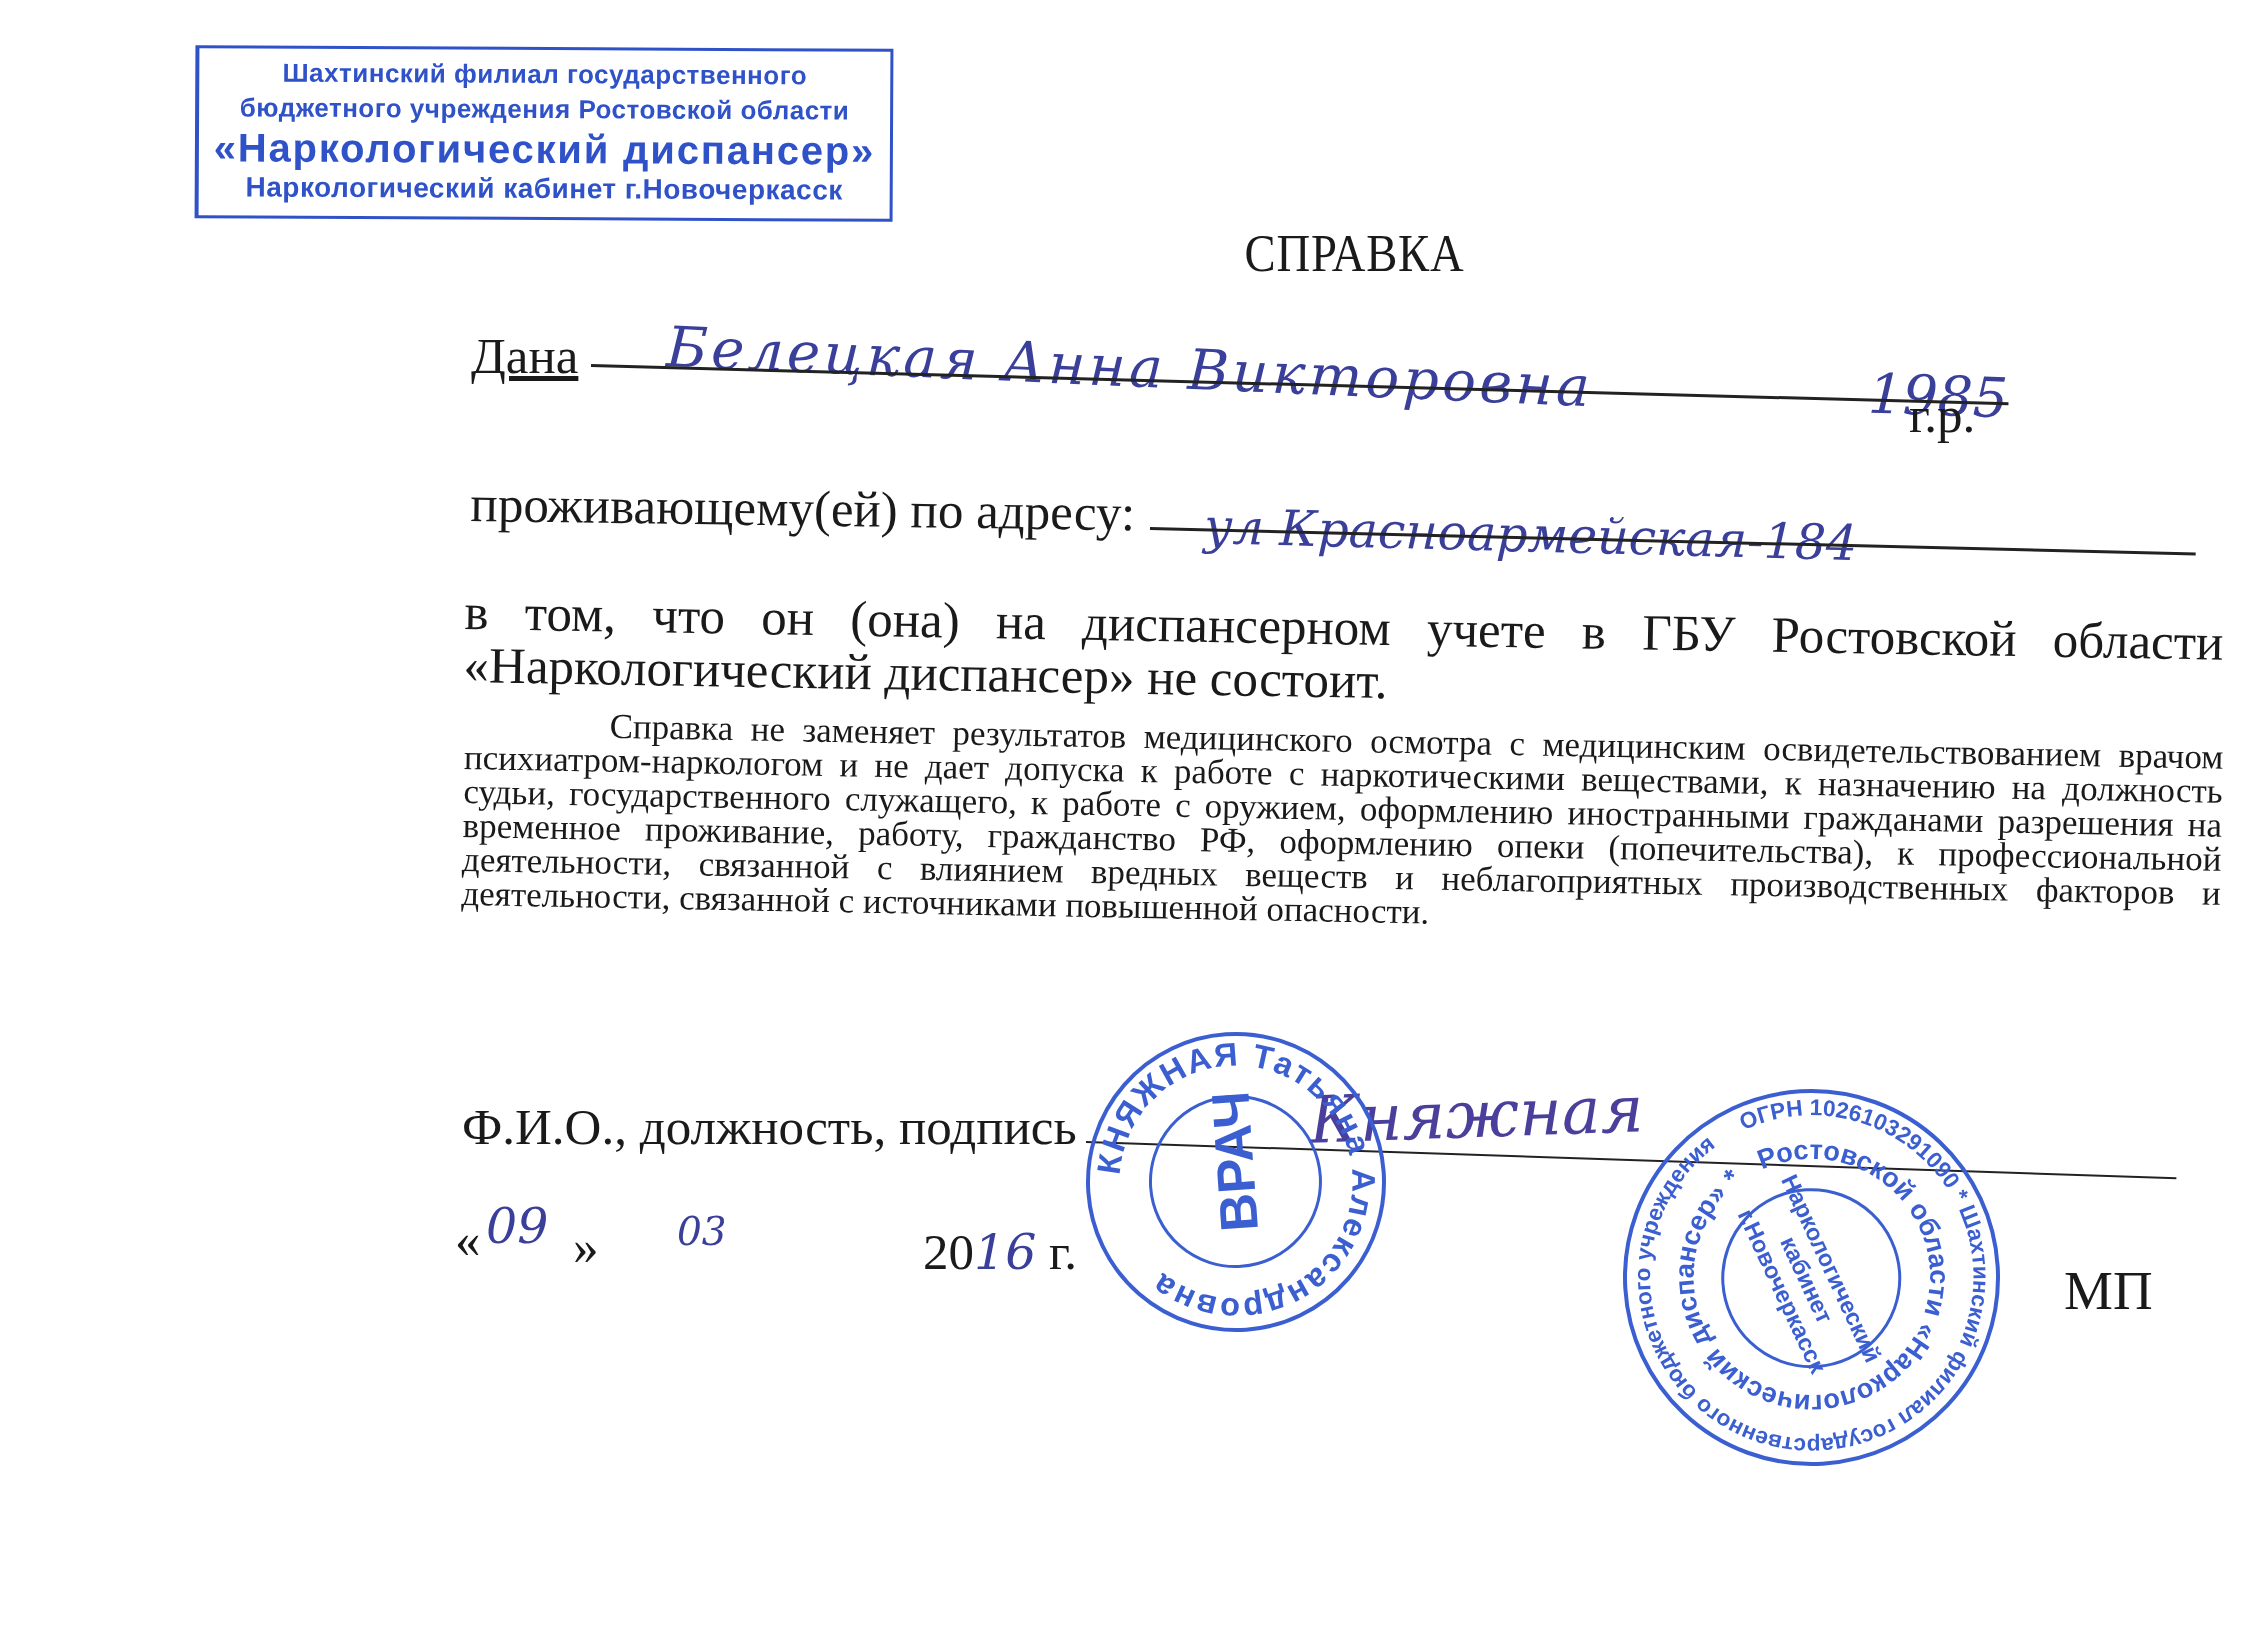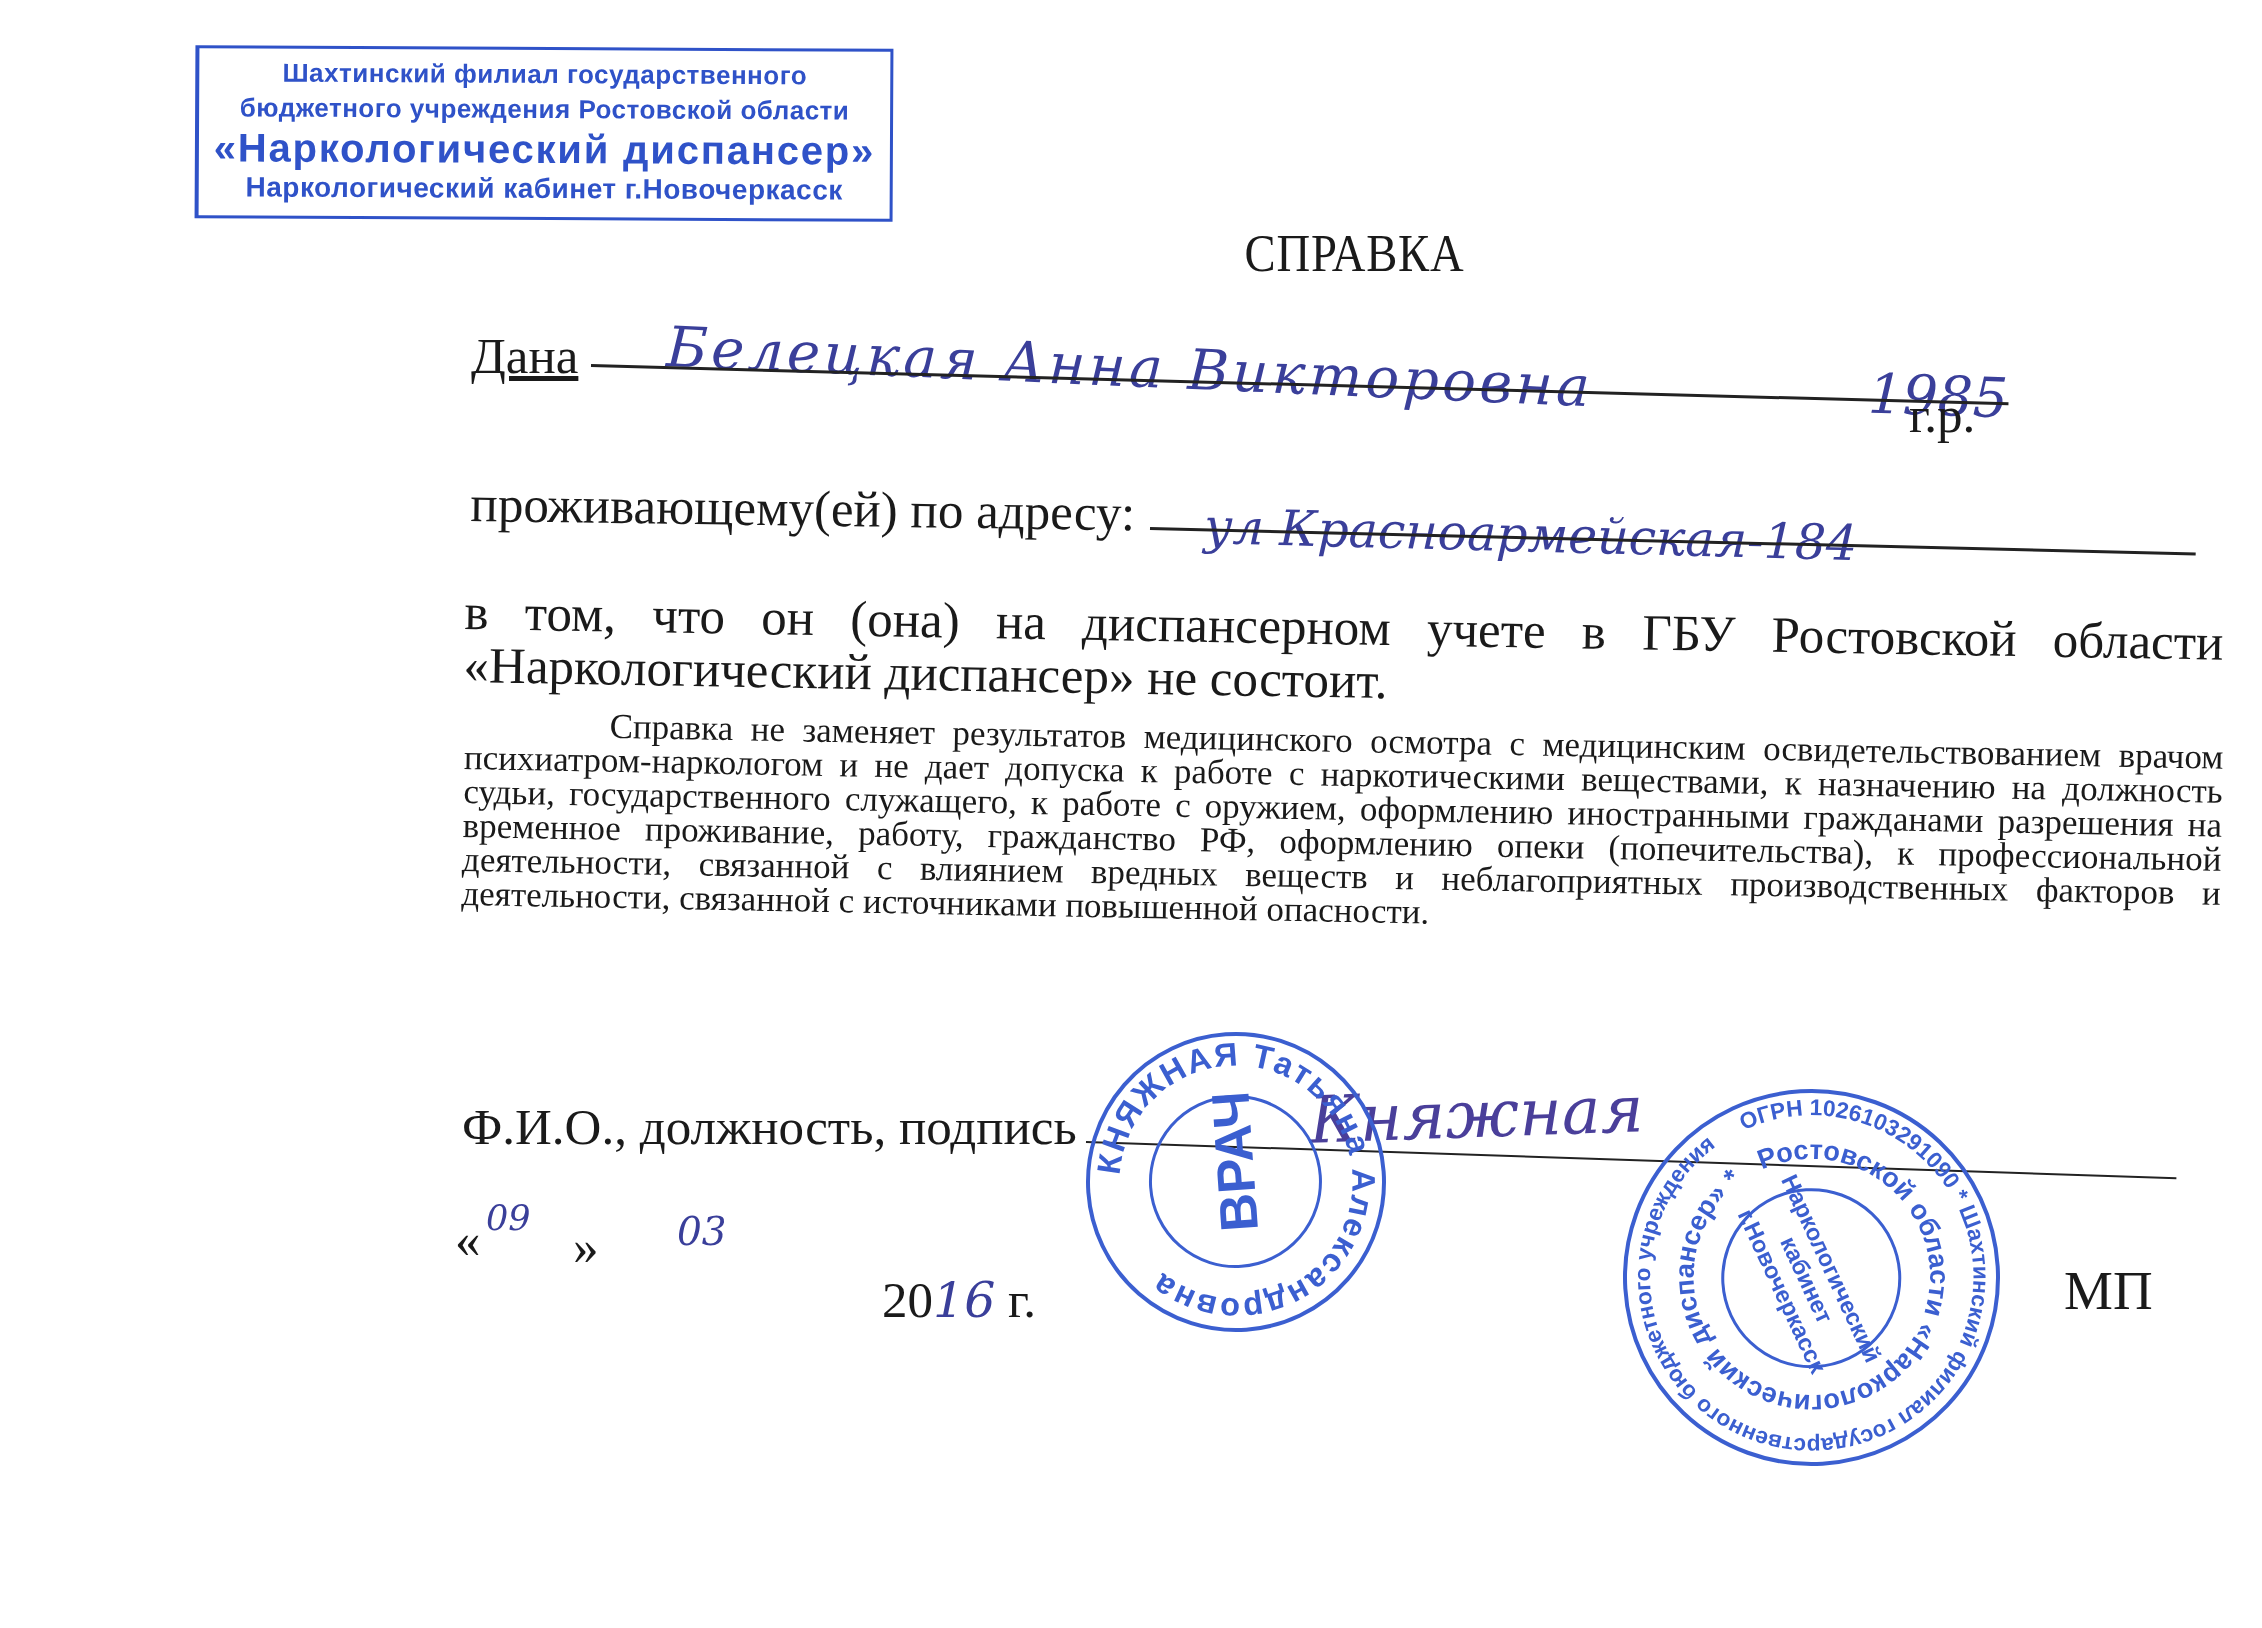--- a/index.html
+++ b/index.html
@@ -53,24 +53,24 @@
 
 <div class="abs para" style="top:707px;">
   <span class="indent"></span><span>Справка не заменяет результатов медицинского осмотра с медицинским освидетельствованием врачом психиатром-наркологом и не дает допуска к работе с наркотическими веществами, к назначению на должность судьи, государственного служащего, к работе с оружием, оформлению иностранными гражданами разрешения на временное проживание, работу, гражданство РФ, оформлению опеки (попечительства), к профессиональной деятельности, связанной с влиянием вредных веществ и неблагоприятных производственных факторов и деятельности, связанной с источниками повышенной опасности.</span>
 </div>
 
 <div class="abs serif-l" style="left:462px; top:1098px;">Ф.И.О., должность, подпись</div>
 <div class="rule" style="left:1086px; top:1141px; width:1091px; transform:rotate(1.9deg); height:1.8px;"></div>
 <div class="abs hand" style="left:1309px; top:1077px; font-size:65px; transform:rotate(-2deg); color:#4a3f9a;">Княжная</div>
 
 <div class="abs serif-l" style="left:455px; top:1211px;">«</div>
-<div class="abs hand" style="left:486px; top:1198px; font-size:35px;text-align:center;">09</div>
+<div class="abs hand" style="left:486px; top:1198px; font-size:49px;text-align:center;">09</div>
 <div class="abs serif-l" style="left:573px; top:1218px;">»</div>
 <div class="abs hand" style="left:677px; top:1209px; font-size:39px;">03</div>
-<div class="abs serif-l" style="left:882px; top:1223px;margin-top:48px;">
+<div class="abs serif-l" style="left:923px; top:1223px;">
   <span>20</span><span class="hand" style="font-size:49px;">16</span> <span>г.</span>
 </div>
 
 <div class="abs serif-l" style="left:2064px; top:1259px; font-size:55px;">МП</div>
 
 <div class="round" style="left:1086px; top:1032px; width:300px; height:300px; transform:rotate(-4deg);">
   <div class="inner" style="left:59px; top:59px; width:173px; height:173px;"></div>
   <svg viewBox="0 0 330 330" width="300" height="300" style="left:-4.5px; top:-4.5px;">
     <defs>
         <path id="dring" d="M165,165 m-128,0 a128,128 0 1,1 256,0 a128,128 0 1,1 -256,0"></path>

